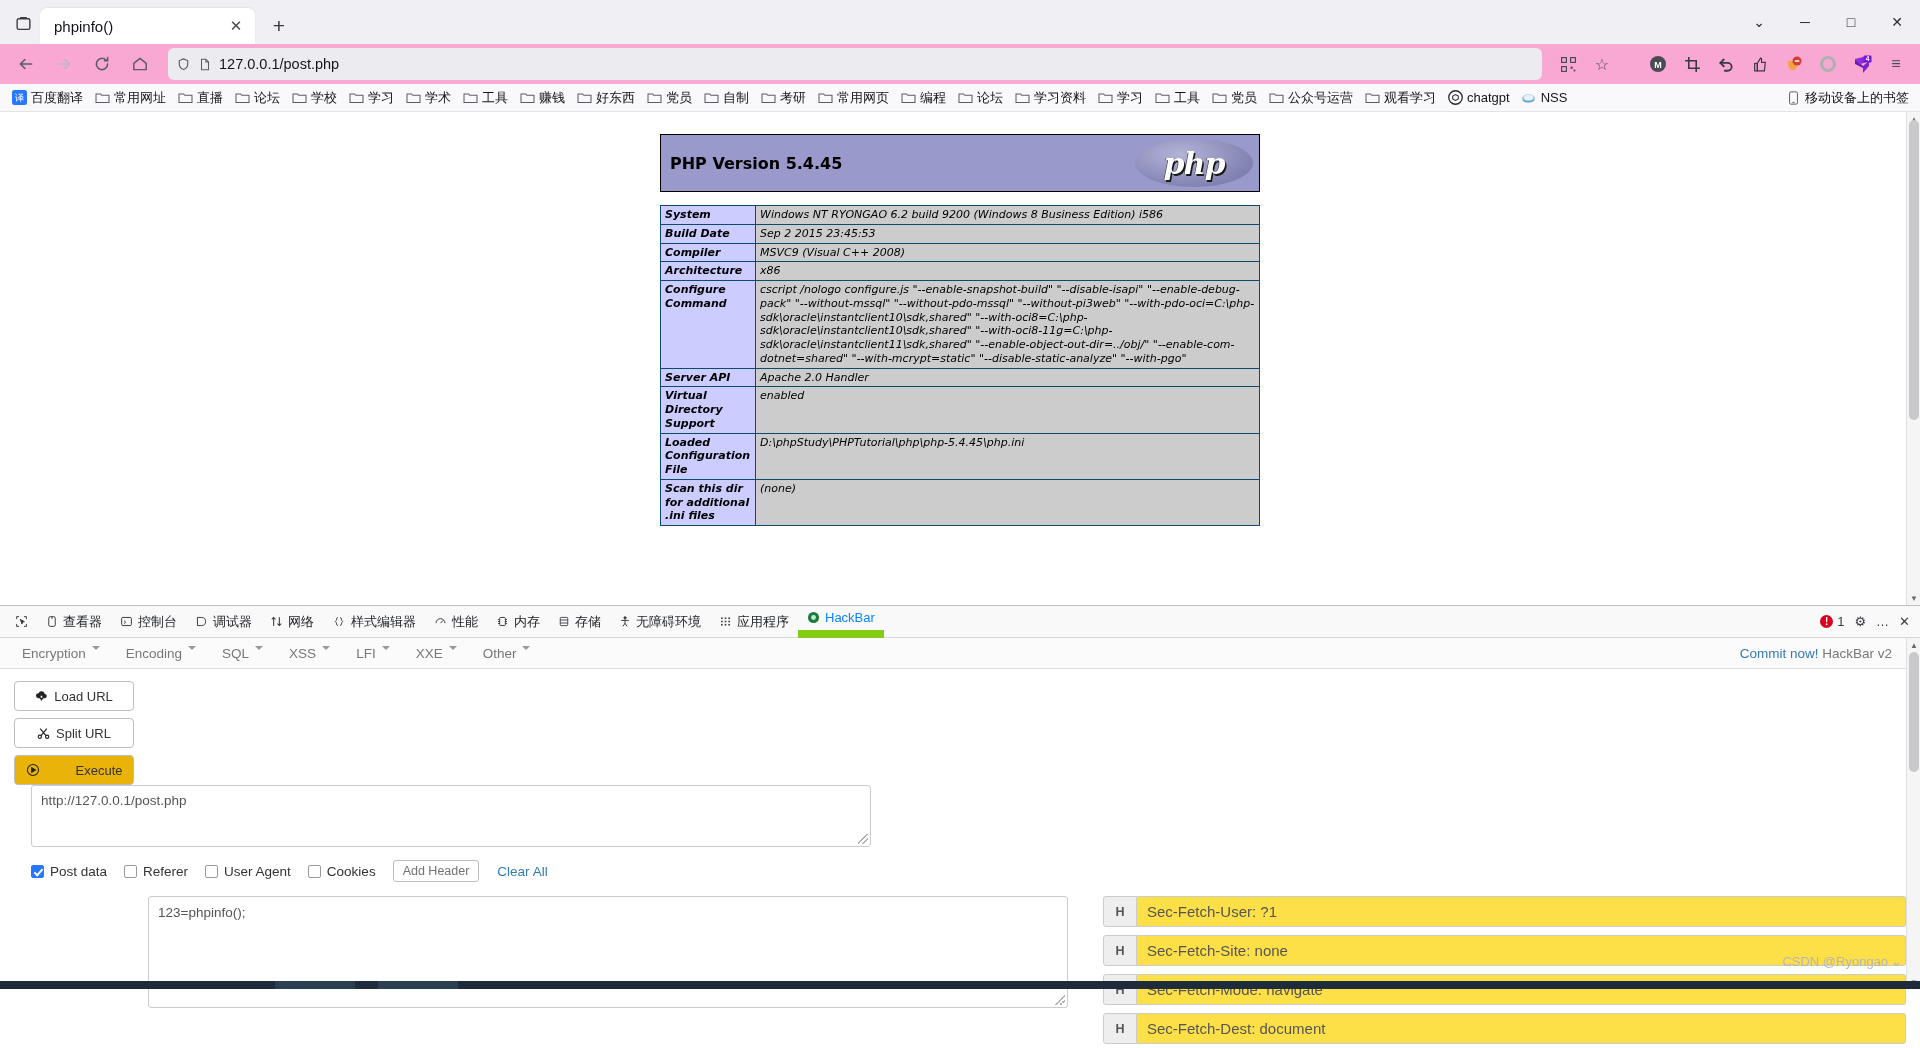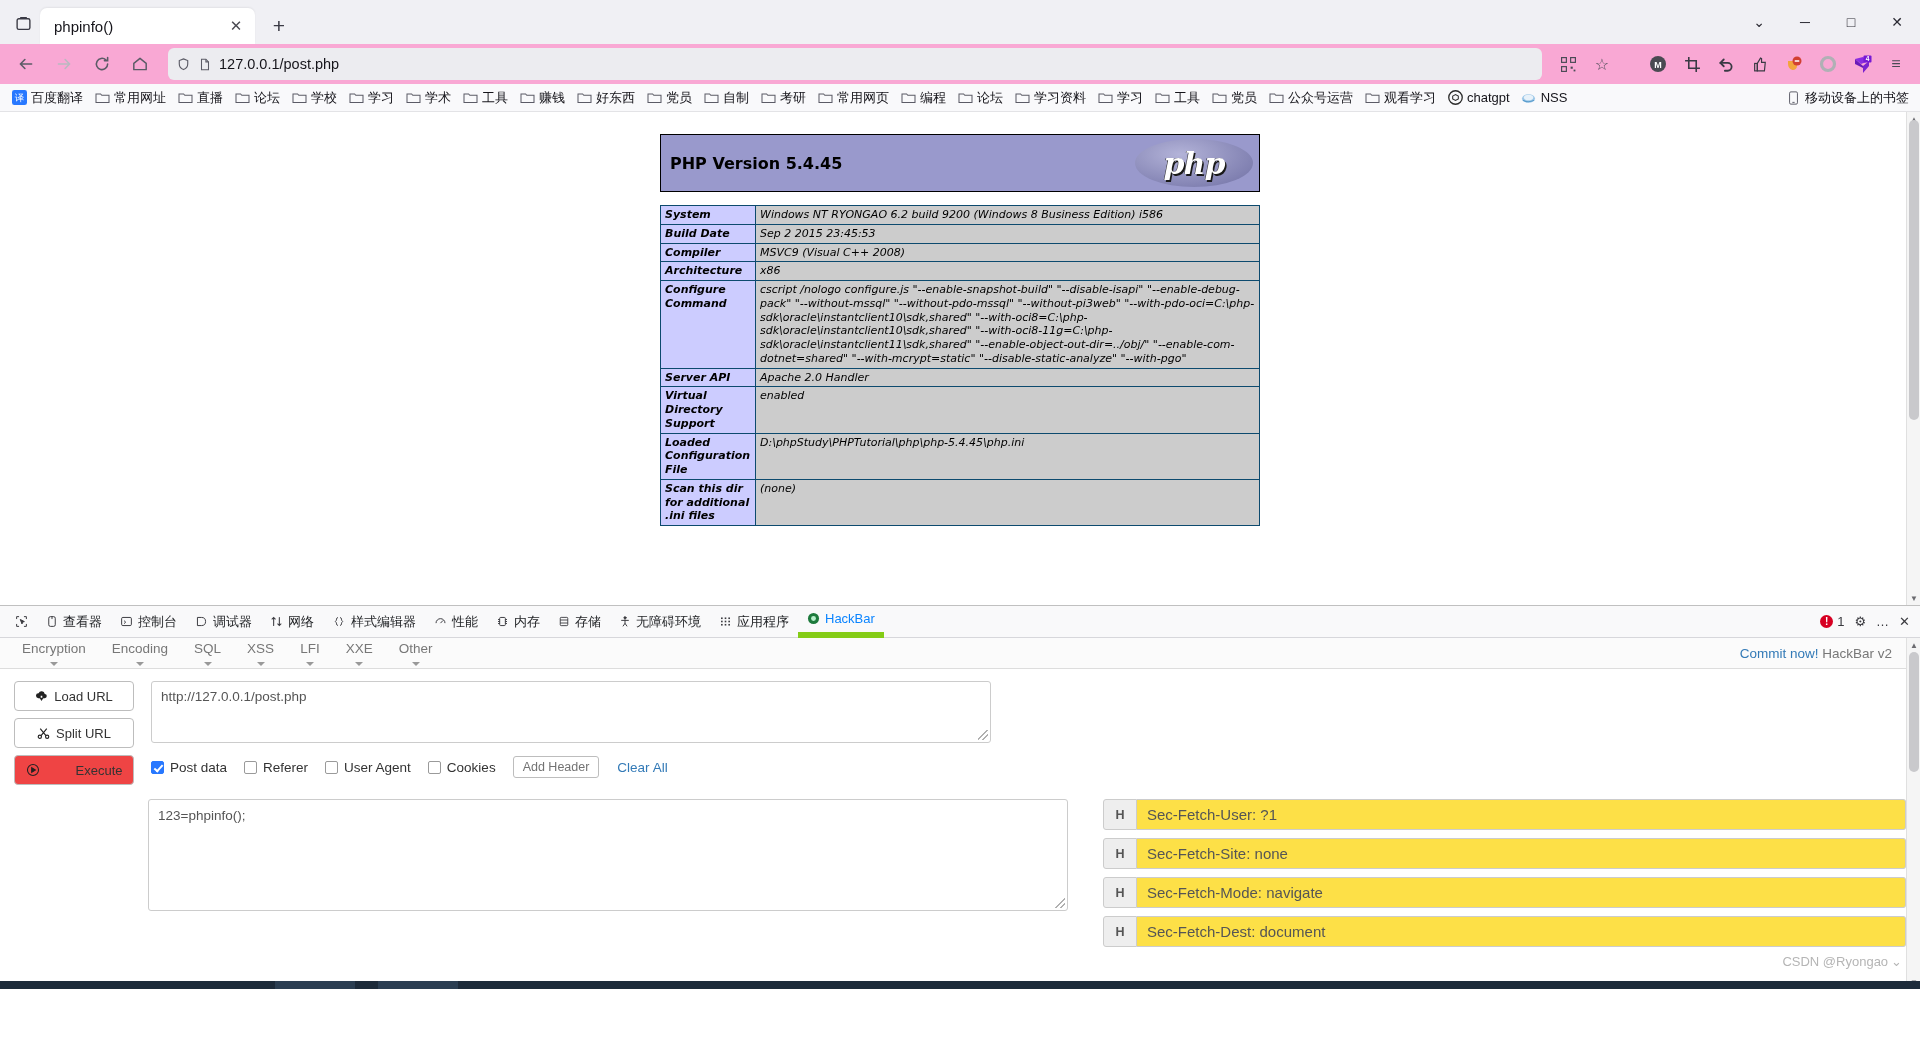--- a/index.html
+++ b/index.html
@@ -133,60 +133,60 @@
   .dt-tabs {
     height: 32px; display: flex; align-items: center;
     background: #f9f9fa; border-bottom: 1px solid #d7d7db;
     font-size: 13px; color: #0c0c0d; padding-left: 6px;
   }
   .dt-tab {
     display: flex; align-items: center; gap: 5px;
     padding: 0 9px; height: 32px; white-space: nowrap;
     color: #242629;
   }
-  .dt-tab.active { color: #0a84ff; border-bottom: 6px solid #84cc16; }
+  .dt-tab.active { color: #0a84ff; border-bottom: 8px solid #84cc16; }
   .dt-tab .ticon { display: flex; align-items: center; font-size: 13px; color: #4a4a4f; }
   .dt-right {
     margin-left: auto; display: flex; align-items: center;
     gap: 10px; padding-right: 10px; color: #3a3a3f; font-size: 13px;
   }
   .err-badge { display: flex; align-items: center; gap: 4px; color: #3a3a3f; }
   .err-dot {
     width: 13px; height: 13px; border-radius: 50%;
     background: #d70022; color: #fff; font-size: 10px; font-weight: bold;
     display: flex; align-items: center; justify-content: center;
   }
   
   .hb { background: #ffffff; font-size: 13.5px; color: #333; position: relative; }
   .hb-menu {
     height: 31px; display: flex; align-items: center;
     border-bottom: 1px solid #dddddd; background: #fbfbfb;
     padding-left: 10px; gap: 2px;
   }
   .hb-menu .mi {
     padding: 4px 12px; color: #777; font-size: 13.5px;
-    display: flex; align-items: center; gap: 6px; flex-direction: column;
+    display: flex; align-items: flex-start; gap: 6px;
   }
   .caret {
     width: 0; height: 0; border-left: 4px solid transparent;
     border-right: 4px solid transparent; border-top: 4px solid #999;
     display: inline-block;
   }
   .hb-menu .right {
     margin-left: auto; padding-right: 28px; color: #777; font-size: 13.5px;
   }
   .hb-menu .right a { color: #337ab7; text-decoration: none; }
-  .hb-body { display: flex; padding: 12px 14px 0 14px; }
+  .hb-body { display: flex; padding: 12px 14px 0 14px; flex-direction: column; }
   .hb-leftcol { width: 120px; display: flex; flex-direction: column; gap: 7px; }
   .hb-btn {
     height: 30px; border: 1px solid #bdbdbd; border-radius: 4px;
     background: #ffffff; display: flex; align-items: center;
     justify-content: center; gap: 6px; font-size: 13px; color: #333;
   }
-  .hb-btn.shaded { background: #ef4444; gap: 36px; }
+  .hb-btn.shaded { background: #eab308; gap: 36px; }
   .hb-urlwrap { flex: 1; padding-left: 17px; }
   .hb-url {
     width: 840px; height: 62px; border: 1px solid #cccccc; border-radius: 3px;
     padding: 7px 9px; font-size: 13.5px; color: #555; background: #fff;
     resize: none; font-family: "Liberation Sans", sans-serif;
     position: relative;
   }
   .resize-grip {
     position: absolute; right: 2px; bottom: 2px; width: 10px; height: 10px;
     background:

